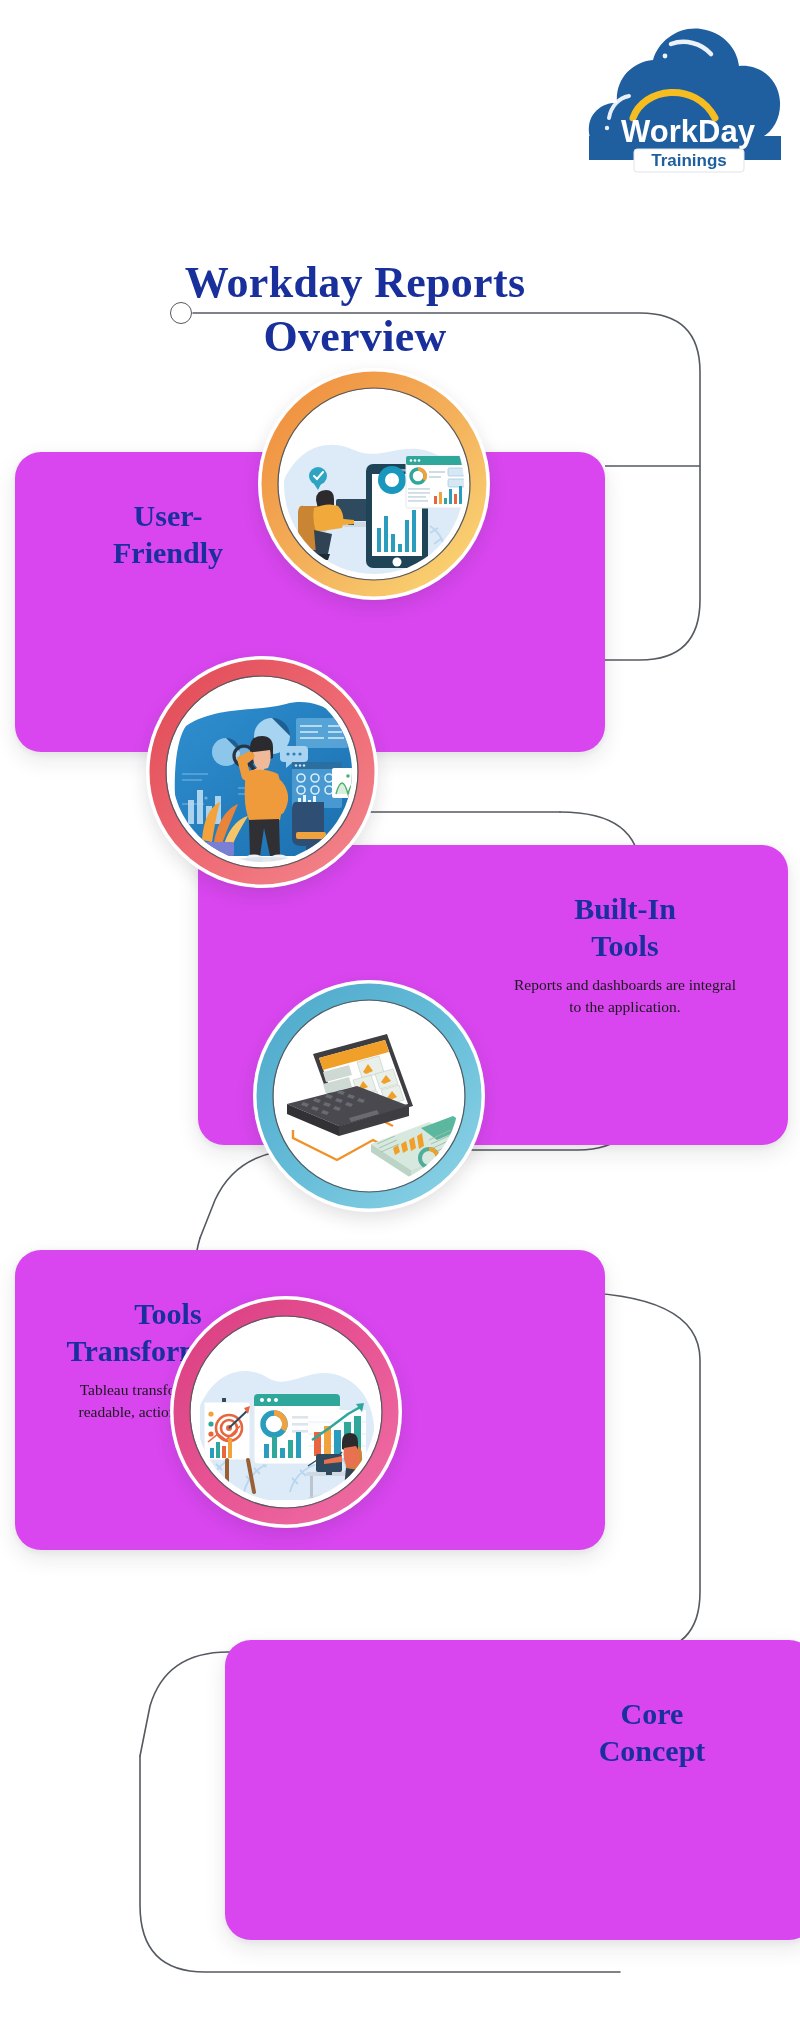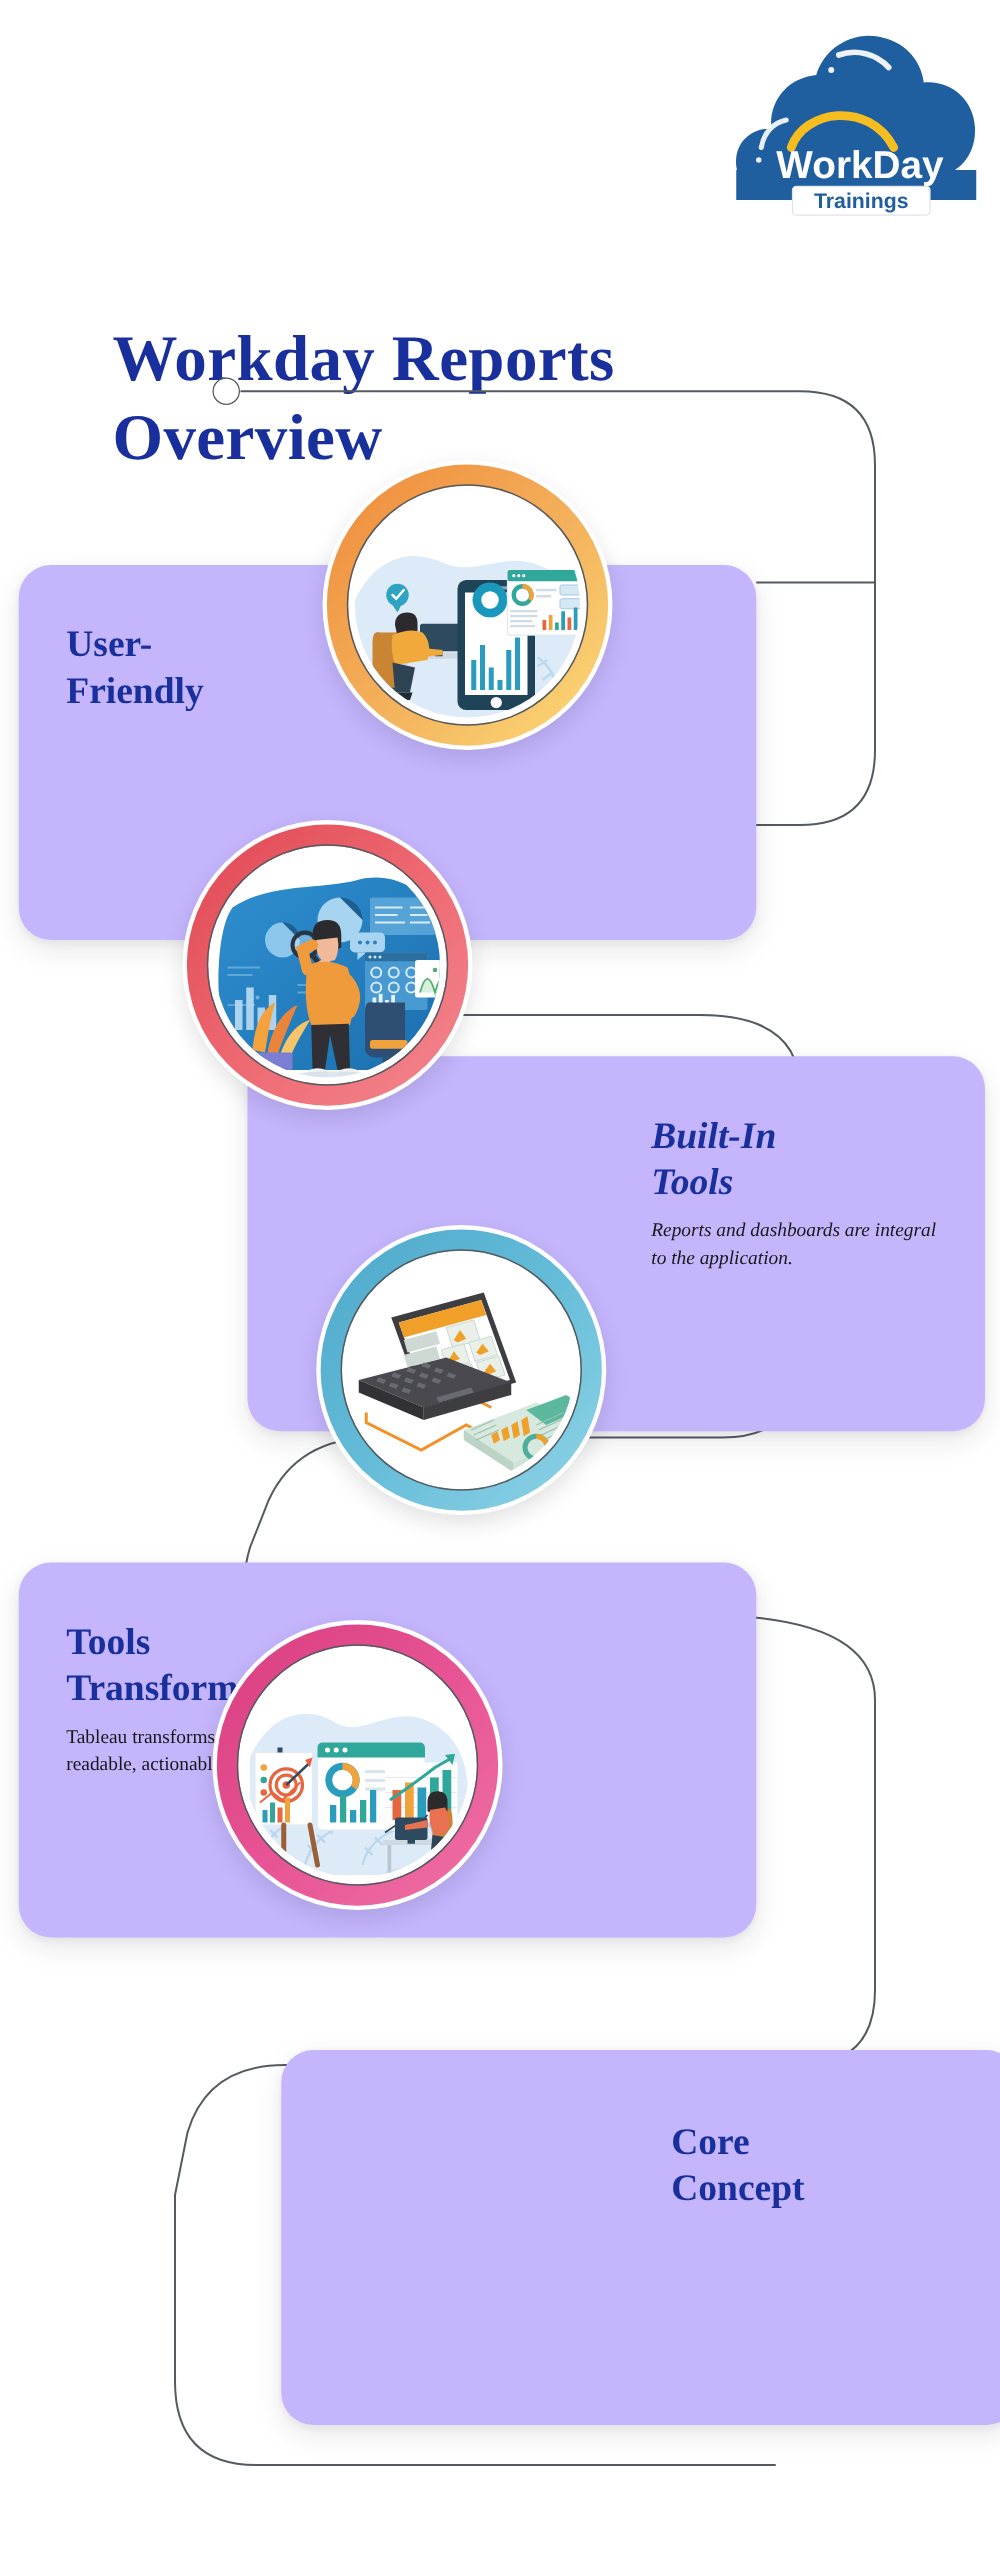--- a/index.html
+++ b/index.html
@@ -17,46 +17,47 @@
   .canvas { position: absolute; inset: 0; }
 
   
   .logo { position: absolute; left: 587px; top: 18px; width: 205px; height: 160px; }
 
   
   .title {
     position: absolute;
     left: 90px; top: 256px;
     width: 530px;
-    text-align: left;
-    font-size: 52px;
+    text-align: center;
+    font-size: 44px;
     line-height: 1.22;
     font-weight: bold;
     color: #19309c;
     letter-spacing: 0.3px;
   }
 
   
   .connector { position: absolute; left: 0; top: 0; width: 800px; height: 2039px; pointer-events: none; }
 
   
   .card {
     position: absolute;
-    background: #c4b5fd;
+    background: #d946ef;
     border-radius: 26px;
     box-shadow: 0 8px 22px rgba(30,30,45,0.10), 0 2px 6px rgba(30,30,45,0.06);
+    text-align: center;
   }
   .card-1 { left: 15px;  top: 452px;  width: 590px; height: 300px; }
   .card-2 { left: 198px; top: 845px;  width: 590px; height: 300px; }
   .card-3 { left: 15px;  top: 1250px; width: 590px; height: 300px; }
   .card-4 { left: 198px; top: 1640px; width: 590px; height: 300px; margin-left: 27px; }
 
   .text-block { position: absolute; width: 230px; }
   .tb-left  { left: 38px; top: 46px; }
-  .tb-right { left: 323px; top: 46px; font-style: italic; }
+  .tb-right { left: 312px; top: 46px; }
   .tb-right-low { left: 312px; top: 56px; }
 
   .card-head {
     font-size: 30px;
     line-height: 1.22;
     font-weight: bold;
     color: #19309c;
     margin-bottom: 10px;
     white-space: pre-line;
   }

